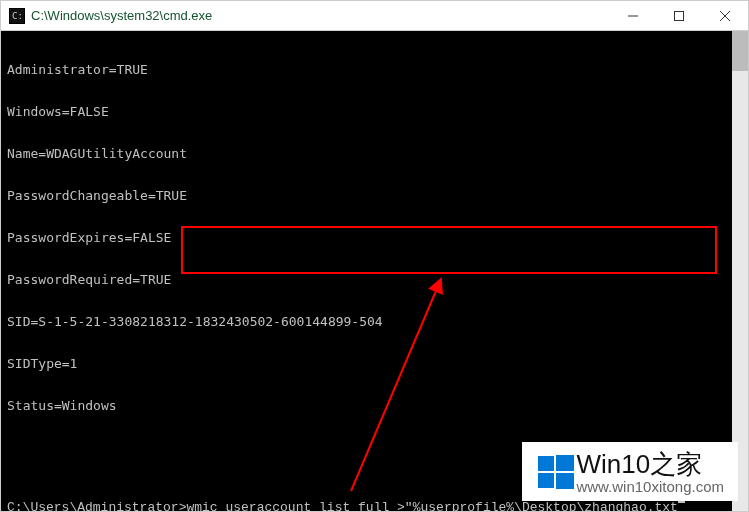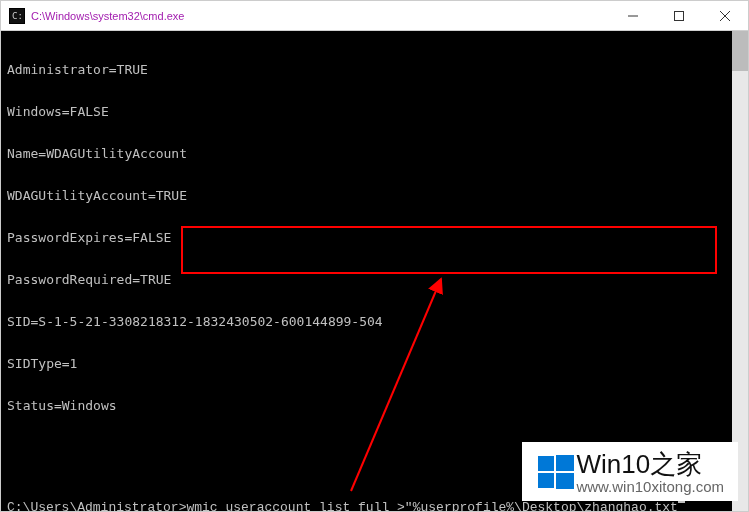--- a/index.html
+++ b/index.html
@@ -22,22 +22,22 @@
     .titlebar-icon {
       width: 16px;
       height: 16px;
       margin-left: 8px;
       margin-right: 6px;
       display: flex;
       align-items: center;
       justify-content: center;
     }
     .titlebar-title {
-      font-size: 11px;
-      color: #a21caf;
+      font-size: 13px;
+      color: #14532d;
       flex: 1;
     }
     .titlebar-buttons {
       display: flex;
       height: 100%;
     }
     .titlebar-btn {
       width: 46px;
       height: 100%;
       display: flex;
@@ -160,21 +160,21 @@
           <line x1="10" y1="0" x2="0" y2="10" stroke="#333" stroke-width="1"></line>
         </svg>
     </div>
   </div>
 </div>
 
 <div class="console">
   <span class="output-line">Administrator=TRUE</span>
   <span class="output-line">Windows=FALSE</span>
   <span class="output-line">Name=WDAGUtilityAccount</span>
-  <span class="output-line">WDAGUtilityAccount=TRUE</span>
+  <span class="output-line">PasswordChangeable=TRUE</span>
   <span class="output-line">PasswordExpires=FALSE</span>
   <span class="output-line">PasswordRequired=TRUE</span>
   <span class="output-line">SID=S-1-5-21-3308218312-1832430502-600144899-504</span>
   <span class="output-line">SIDType=1</span>
   <span class="output-line">Status=Windows</span>
   <span class="output-line"></span>
   <span class="output-line"></span>
   <span class="prompt-line"><span>C:\Users\Administrator&gt;</span><span>wmic useraccount list full &gt;"%userprofile%\Desktop\zhanghao.txt</span><span class="cursor"></span></span>
 
   <div class="console-scrollbar">

